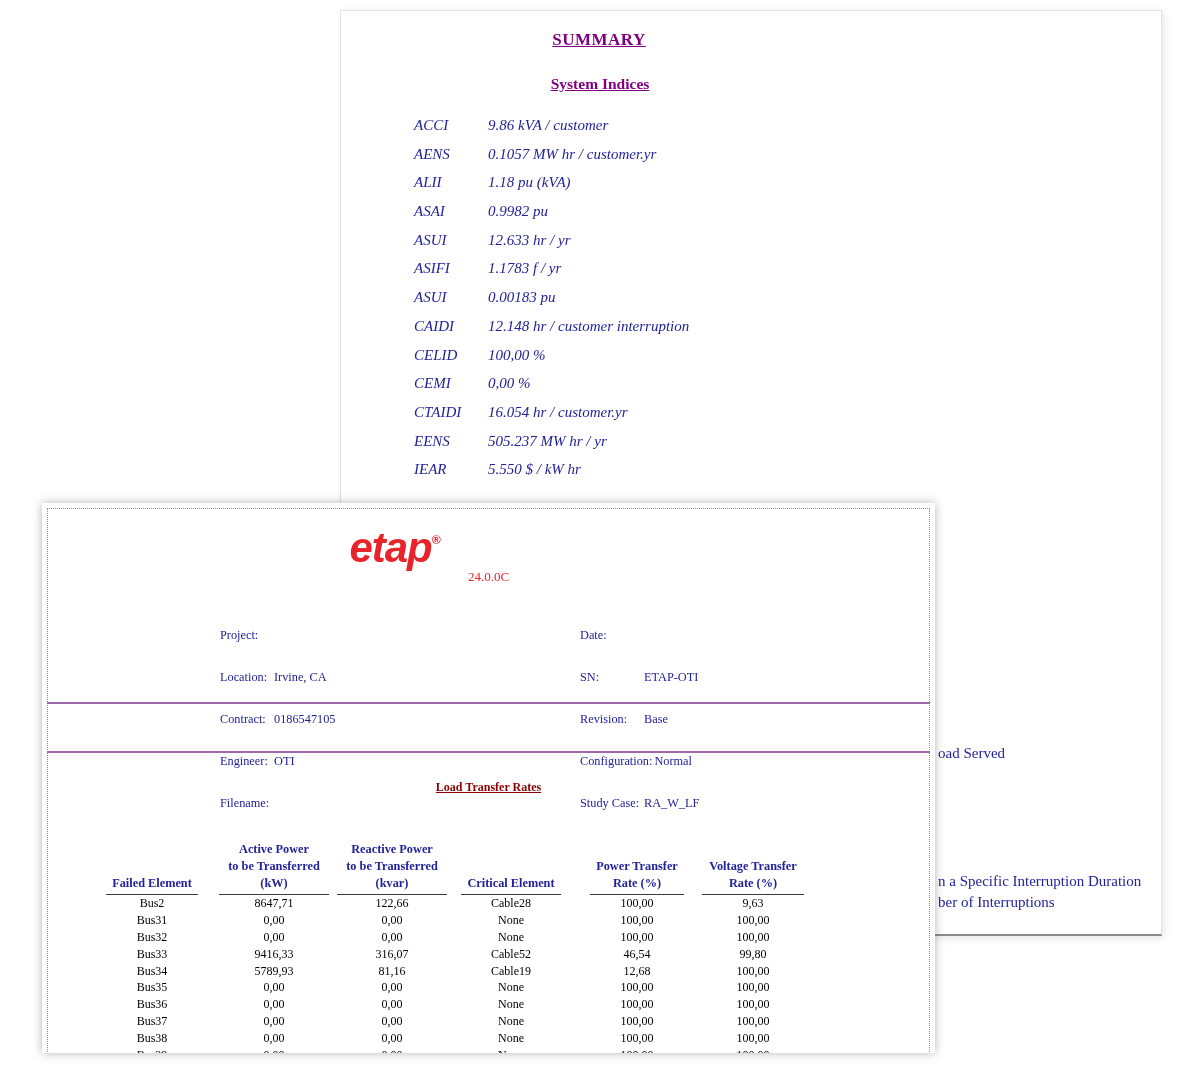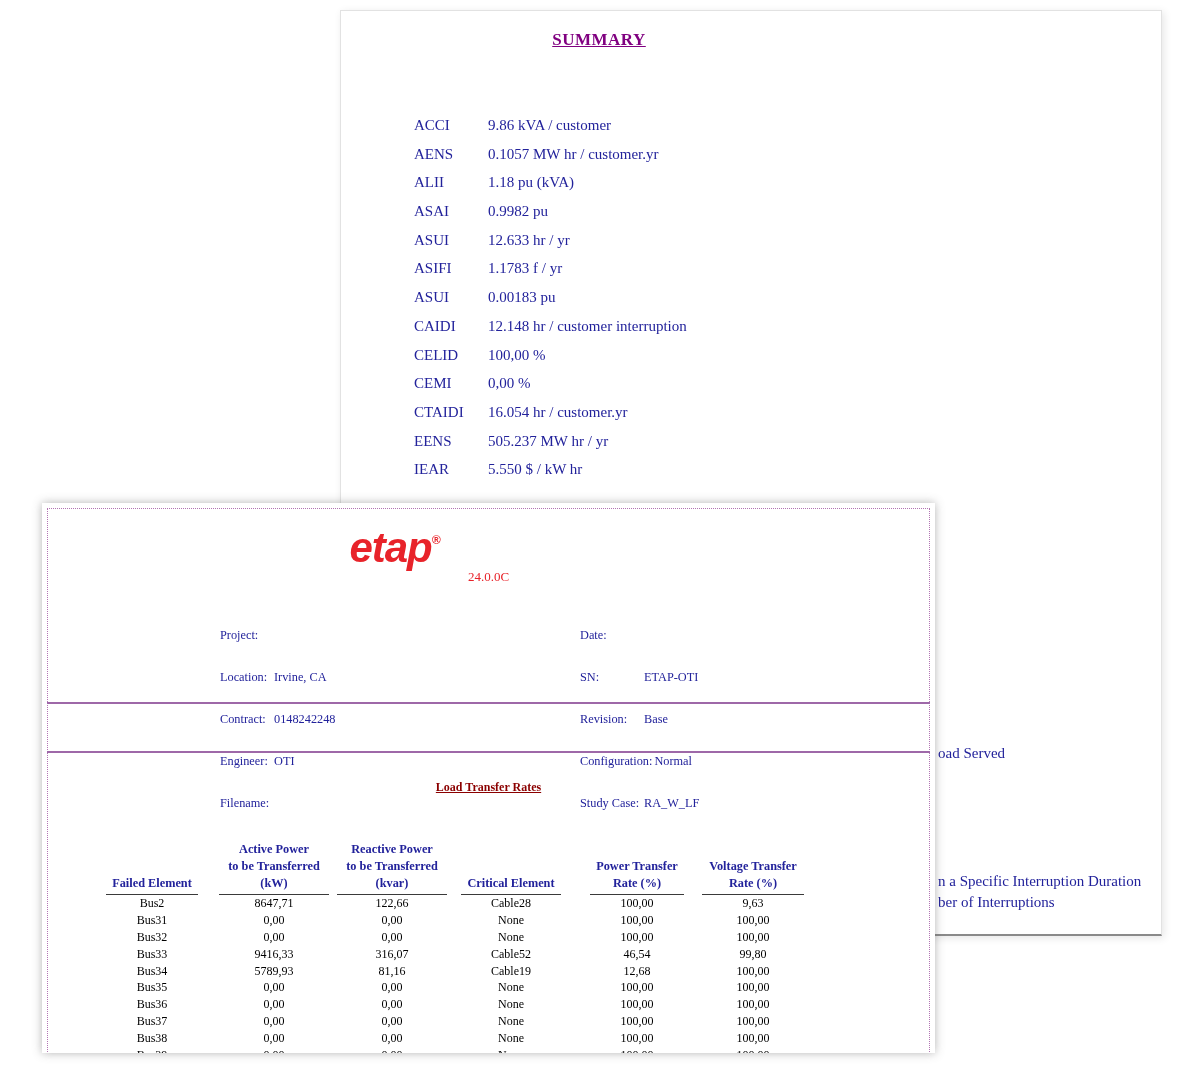--- a/index.html
+++ b/index.html
@@ -8,21 +8,21 @@
   .canvas{position:absolute;inset:0;background:#ffffff;}
 
   
   .back-page{position:absolute;left:340px;top:10px;width:820px;height:923px;
     background:#fff;border:1px solid #e2e2e2;border-bottom:2px solid #8a8a8a;
     box-shadow:2px 2px 8px rgba(0,0,0,0.10);overflow:hidden;z-index:1;}
   .bp-title{position:absolute;left:0;top:19px;width:516px;text-align:center;
     color:#800080;font-weight:bold;font-size:17px;text-decoration:underline;letter-spacing:.5px;}
   .bp-subtitle{position:absolute;left:0;top:64px;width:518px;text-align:center;
     color:#800080;font-weight:bold;font-size:15.5px;text-decoration:underline;}
-  .indices{position:absolute;left:73px;top:100px;}
+  .indices{position:absolute;left:73px;top:100px;font-style:italic;}
   .idx-row{height:28.7px;line-height:28.7px;font-size:15px;color:#22229b;white-space:nowrap;}
   .idx-label{display:inline-block;width:74px;}
   .partial-line{position:absolute;font-size:15px;color:#22229b;white-space:nowrap;line-height:17px;}
 
   
   .front-page{position:absolute;left:42px;top:503px;width:893px;height:550px;
     background:#fff;box-shadow:0 0 9px rgba(90,90,90,0.45);overflow:hidden;z-index:2;}
   .dotted-border{position:absolute;left:5px;top:5px;width:881px;height:700px;
     border:1px dotted #b274b2;pointer-events:none;}
   .logo{position:absolute;left:0;top:14px;width:706px;text-align:center;
@@ -51,20 +51,21 @@
   .lt-cell:first-of-type{margin-top:2px;}
   h1,h2,h3{margin:0;padding:0;font-size:inherit;}
 </style>
 </head>
 <body>
 
 <div class="canvas">
 
   <section class="back-page">
     <h1 class="bp-title">SUMMARY</h1>
+    <h2 class="bp-subtitle">System Indices</h2>
     <div class="indices" id="indices-list">
         <div class="idx-row"><span class="idx-label">ACCI</span><span class="idx-value">9.86 kVA / customer</span></div>
         <div class="idx-row"><span class="idx-label">AENS</span><span class="idx-value">0.1057 MW hr / customer.yr</span></div>
         <div class="idx-row"><span class="idx-label">ALII</span><span class="idx-value">1.18 pu (kVA)</span></div>
         <div class="idx-row"><span class="idx-label">ASAI</span><span class="idx-value">0.9982 pu</span></div>
         <div class="idx-row"><span class="idx-label">ASUI</span><span class="idx-value">12.633 hr / yr</span></div>
         <div class="idx-row"><span class="idx-label">ASIFI</span><span class="idx-value">1.1783 f / yr</span></div>
         <div class="idx-row"><span class="idx-label">ASUI</span><span class="idx-value">0.00183 pu</span></div>
         <div class="idx-row"><span class="idx-label">CAIDI</span><span class="idx-value">12.148 hr / customer interruption</span></div>
         <div class="idx-row"><span class="idx-label">CELID</span><span class="idx-value">100,00 %</span></div>
@@ -80,21 +81,21 @@
       </div>
   </section>
 
   <section class="front-page">
     <div class="dotted-border"></div>
     <div class="logo"><span>etap</span><sup>®</sup></div>
     <div class="version">24.0.0C</div>
     <div class="info-col info-left" id="info-left">
         <div class="info-row"><span class="lbl">Project:</span><span class="val"></span></div>
         <div class="info-row"><span class="lbl">Location:</span><span class="val">Irvine, CA</span></div>
-        <div class="info-row"><span class="lbl">Contract:</span><span class="val">0148242248</span></div>
+        <div class="info-row"><span class="lbl">Contract:</span><span class="val">0186547105</span></div>
         <div class="info-row"><span class="lbl">Engineer:</span><span class="val">OTI</span></div>
         <div class="info-row"><span class="lbl">Filename:</span><span class="val"></span></div>
       </div>
     <div class="info-col info-right" id="info-right">
         <div class="info-row"><span class="lbl">Date:</span><span class="val"></span></div>
         <div class="info-row"><span class="lbl">SN:</span><span class="val">ETAP-OTI</span></div>
         <div class="info-row"><span class="lbl">Revision:</span><span class="val">Base</span></div>
         <div class="info-row"><span class="lbl">Configuration:</span><span class="val">Normal</span></div>
         <div class="info-row"><span class="lbl">Study Case:</span><span class="val">RA_W_LF</span></div>
       </div>

